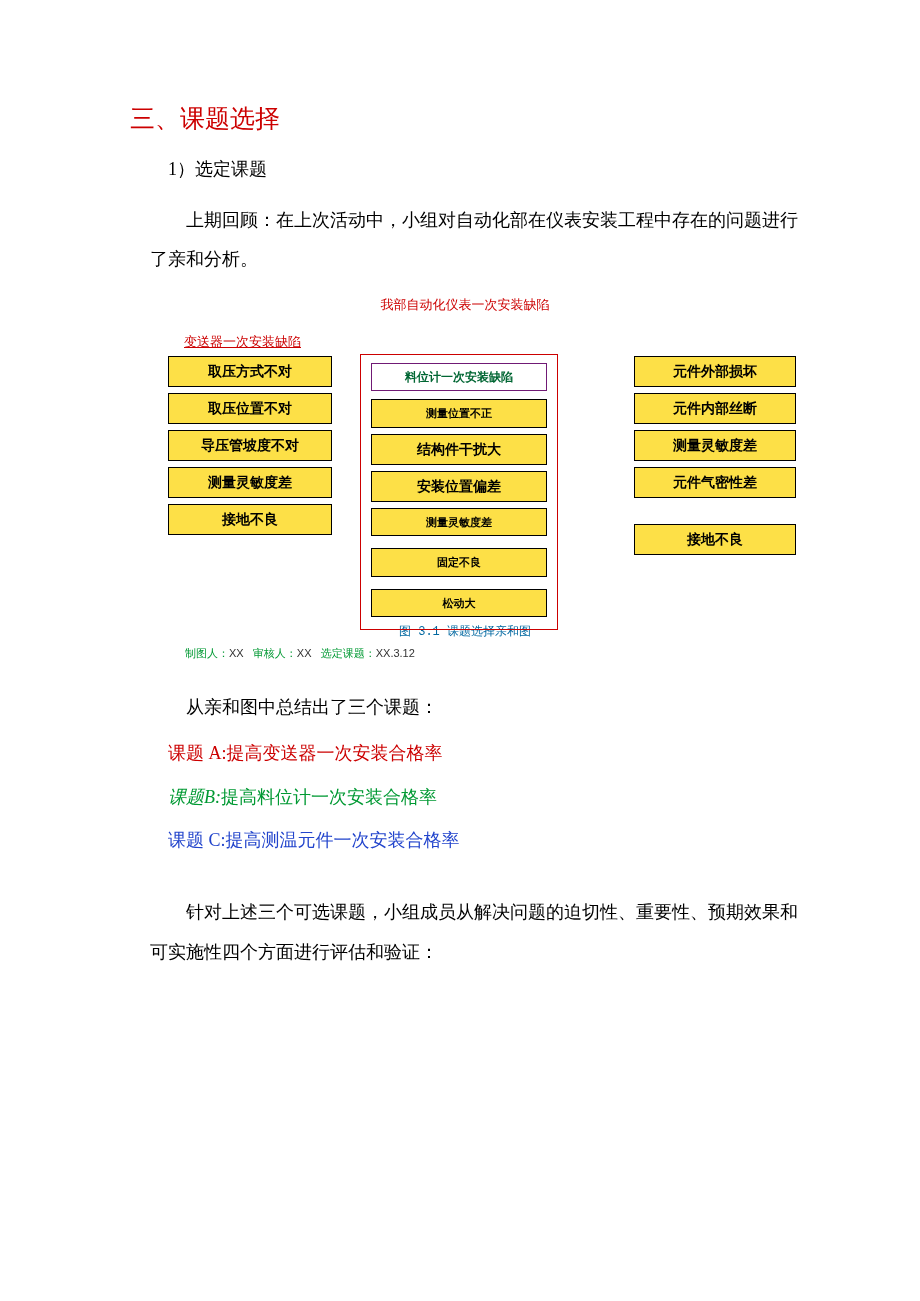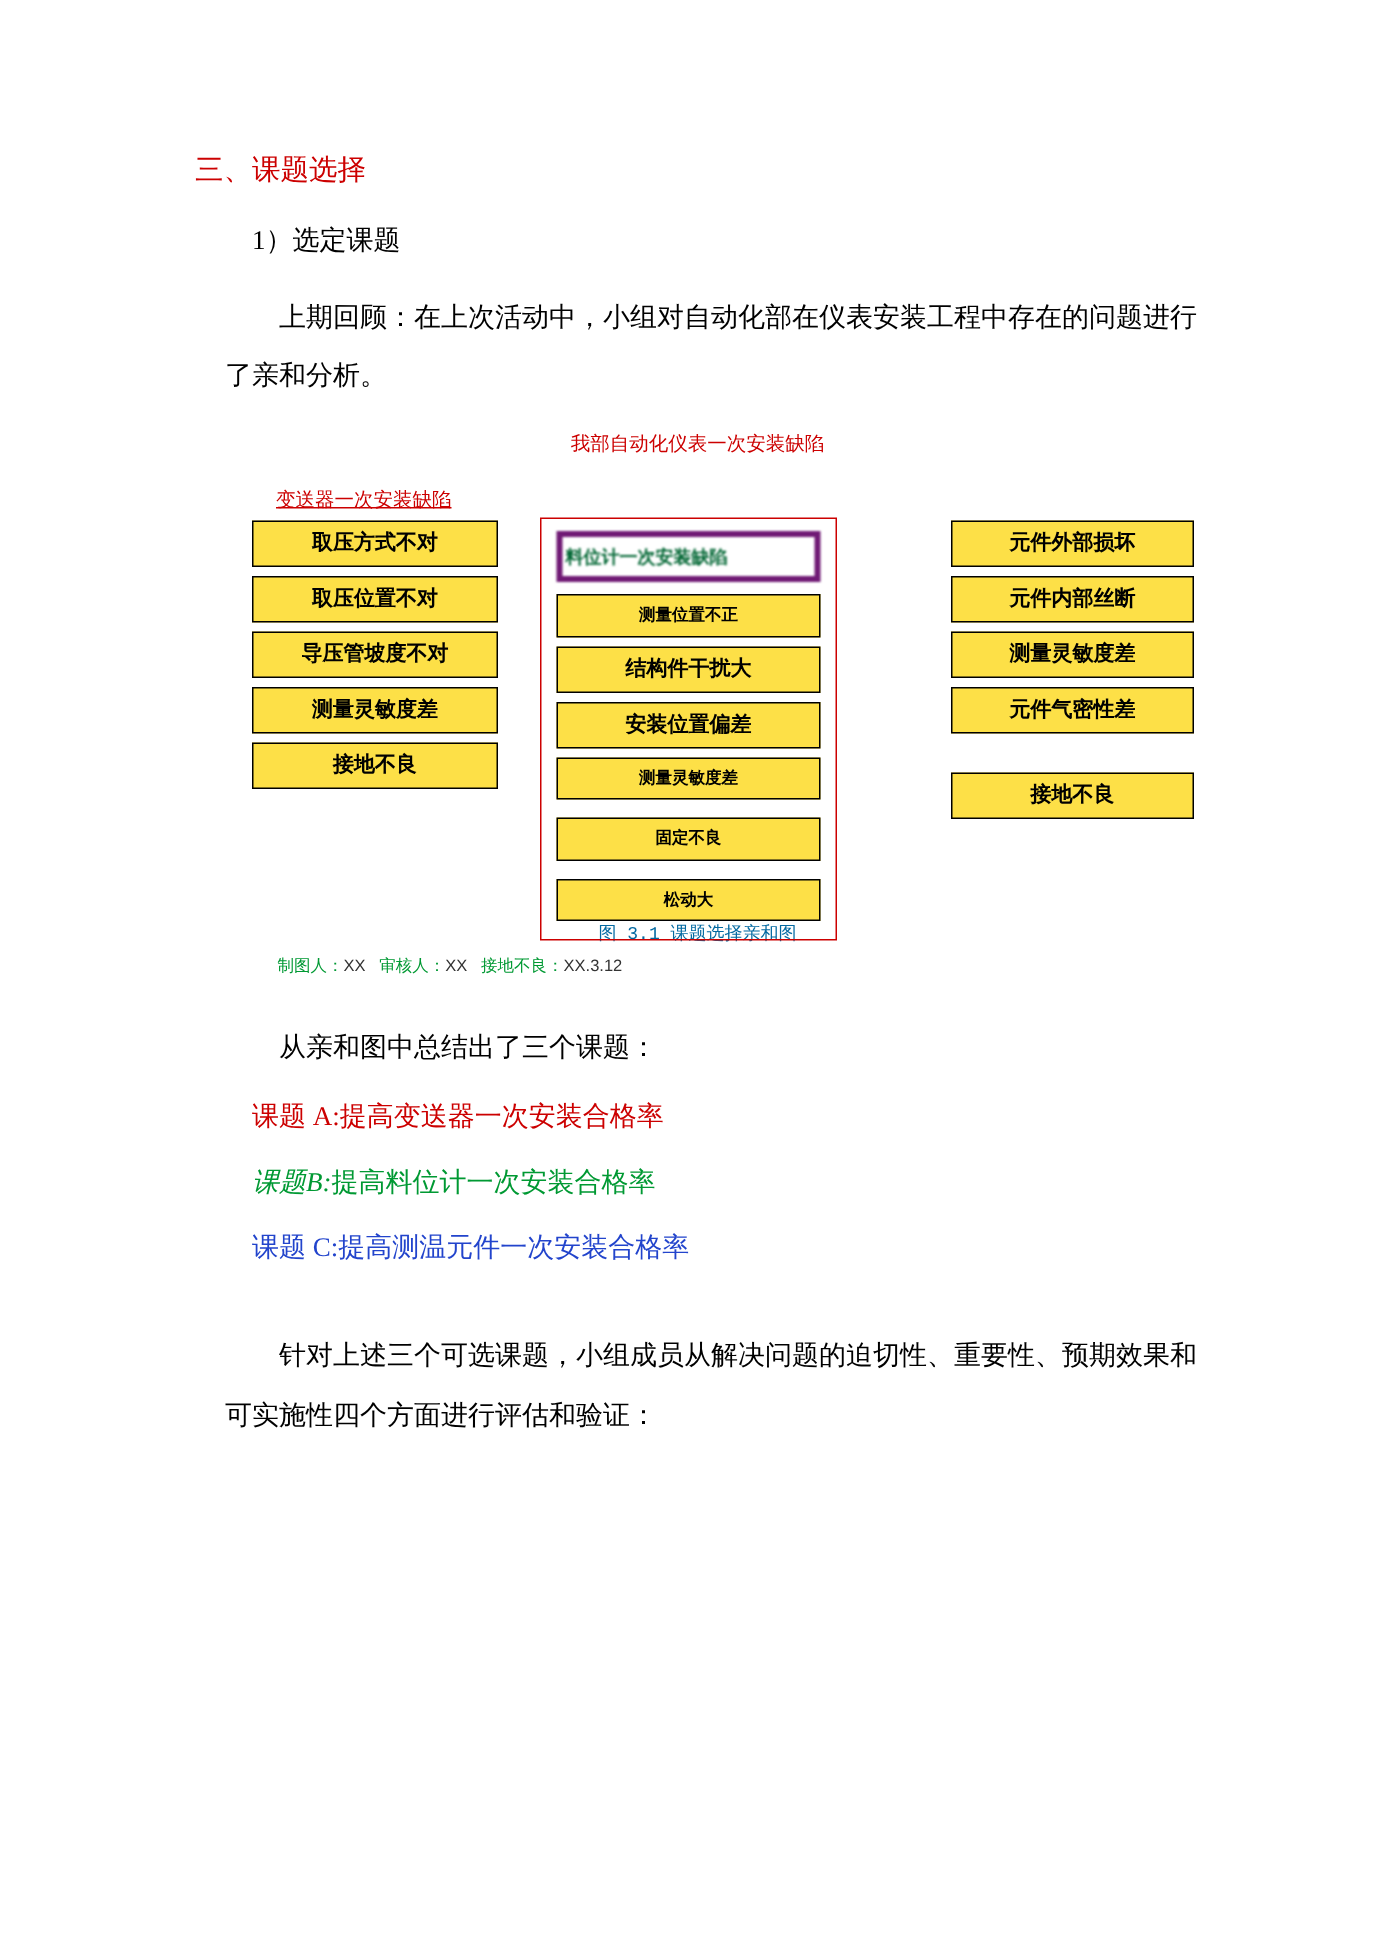--- a/index.html
+++ b/index.html
@@ -8,21 +8,21 @@
     font-family: "SimSun", "宋体", serif;
     background: #fff;
     color: #000;
     width: 920px;
     box-sizing: border-box;
     font-size: 18px;
     line-height: 1.5;
   }
   .heading {
     color: #cc0000;
-    font-size: 19px;
+    font-size: 25px;
     margin-bottom: 18px;
   }
   .sub {
     margin-left: 38px;
     margin-bottom: 18px;
   }
   .para {
     text-indent: 2em;
     margin-bottom: 6px;
     line-height: 2.2;
@@ -56,26 +56,26 @@
   .grouphead1 {
     position: absolute;
     top: 0;
     left: 22px;
     font-family: "KaiTi","STKaiti", serif;
     color: #cc0000;
     text-decoration: underline;
     font-size: 13px;
   }
   .grouphead2 {
-    border: 4px solid #701a75;
+    border: 1px solid #701a75;
     font-family: "KaiTi","STKaiti", serif;
     font-weight: bold;
     font-size: 12px;
     color: #006633;
-    text-align: left;
+    text-align: center;
     padding: 4px 2px;
     margin-bottom: 8px;
     filter: blur(0.6px);
   }
   .itembox {
     border: 1.5px solid #000;
     text-align: center;
     font-family: "KaiTi","STKaiti", serif;
     font-weight: bold;
     font-size: 14px;
@@ -157,21 +157,21 @@
     <div class="itembox">元件气密性差</div>
     <div style="height:14px;"></div>
     <div class="itembox">接地不良</div>
   </div>
 </div>
 
 <div class="caption">图 3.1 课题选择亲和图</div>
 <div class="credit">
   <span>制图人：</span><span class="blk">XX</span>&nbsp;&nbsp;
   <span>审核人：</span><span class="blk">XX</span>&nbsp;&nbsp;
-  <span>接地不良：</span><span class="blk">XX.3.12</span>
+  <span>选定课题：</span><span class="blk">XX.3.12</span>
 </div>
 
 <div class="para">从亲和图中总结出了三个课题：</div>
 
 <div class="topics">
   <div class="row">
     <span class="topicA-l">课题 A:</span><span class="topicA-l">提高变送器一次安装合格率</span>
   </div>
   <div class="row">
     <span class="topicB-l">课题B:</span><span class="topicB-l" style="font-style:normal;">提高料位计一次安装合格率</span>

